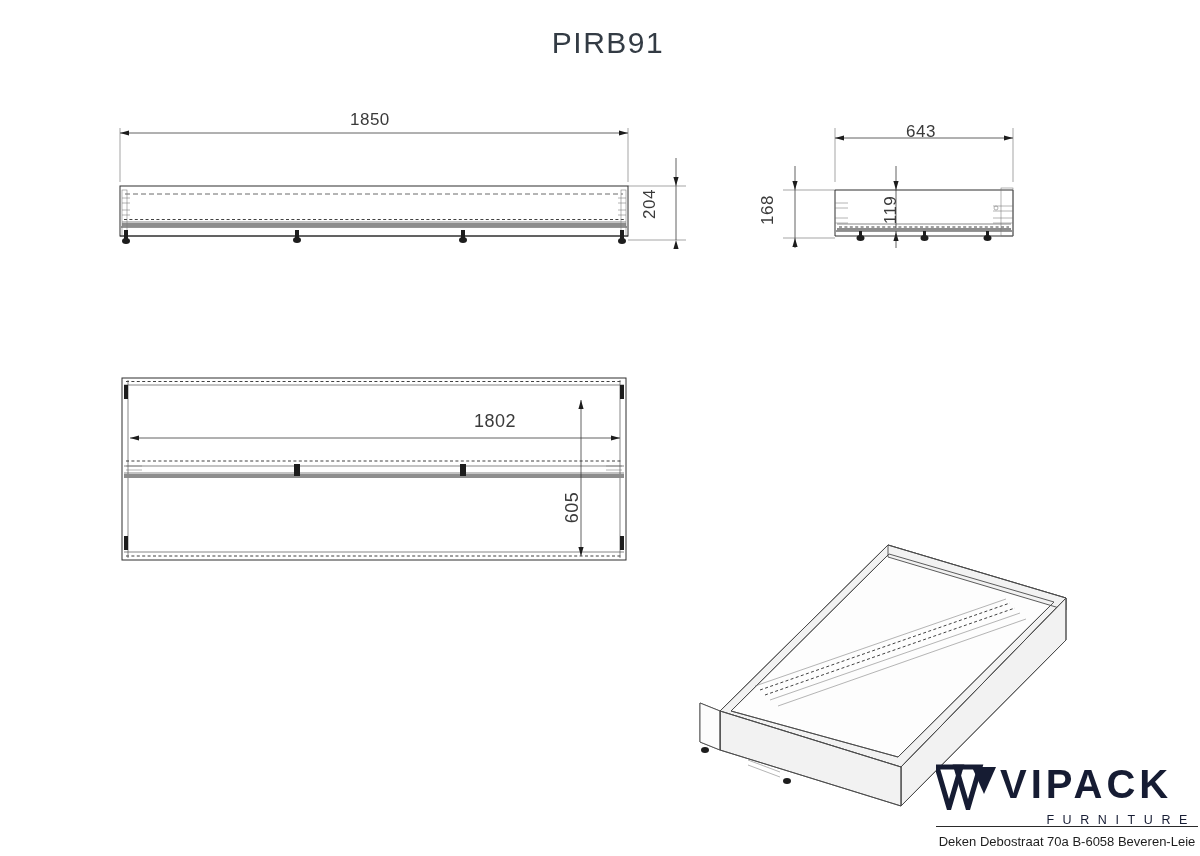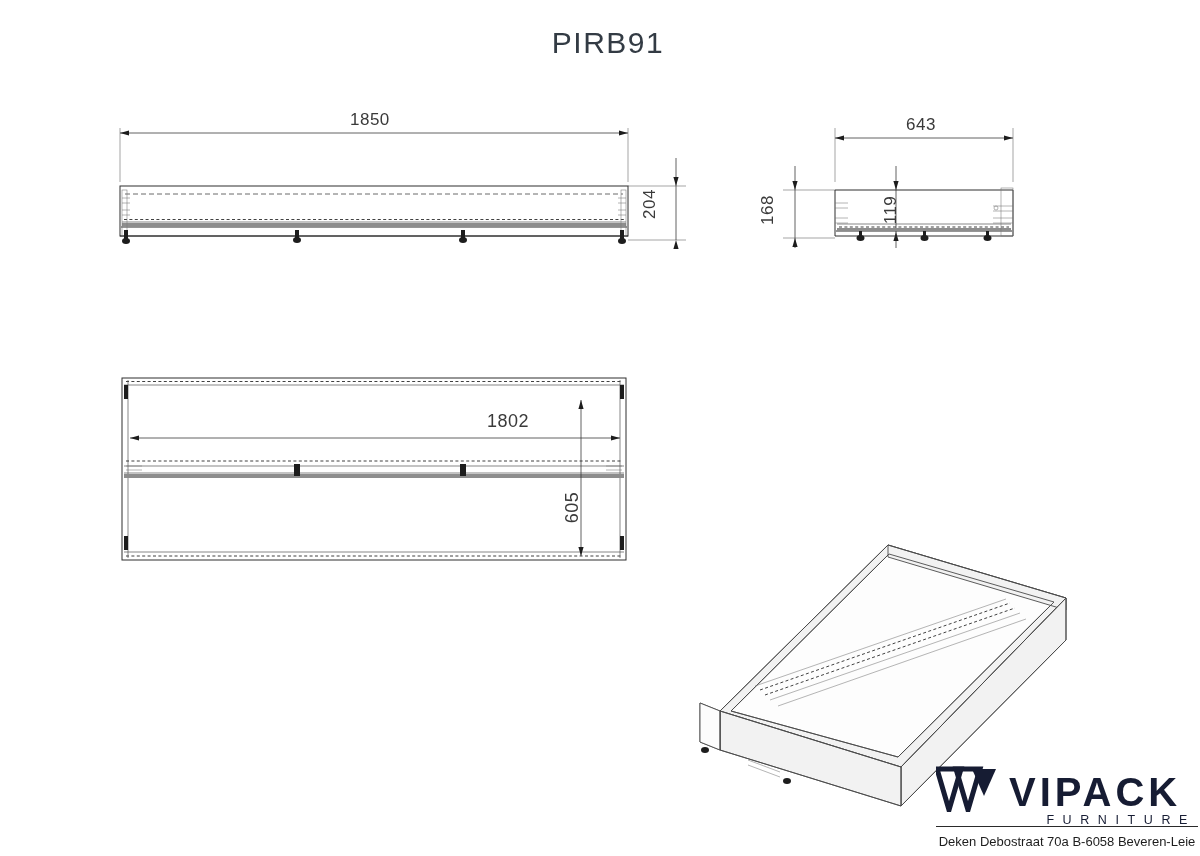--- a/index.html
+++ b/index.html
@@ -40,21 +40,21 @@
   .dimtxt{
     position:absolute;
     font-family:"Liberation Sans",sans-serif;
     font-size:17px;color:#3a3a3a;
     letter-spacing:.5px;white-space:nowrap;
   }
   .rot{transform:rotate(-90deg);transform-origin:50% 50%;}
   .logo-wrap{
     position:absolute;left:928px;top:764px;width:262px;height:86px;
   }
-  .logo-row{display:flex;align-items:flex-end;gap:11px;height:48px;}
+  .logo-row{display:flex;align-items:flex-start;gap:2px;height:48px;}
   .logo-word{
     font-size:40px;font-weight:700;letter-spacing:4px;
     color:#161c33;line-height:40px;font-family:"Liberation Sans",sans-serif;
   }
   .logo-sub{
     font-size:12.5px;font-weight:400;letter-spacing:8.6px;
     color:#161c33;text-align:right;margin-top:1px;padding-right:2px;
     font-family:"Liberation Sans",sans-serif;
   }
   .logo-addr{
@@ -259,27 +259,27 @@
         <path class="ln-hair" d="M740,765 L772,777"></path>
       </g>
     </g>
 
   </svg>
 
   <div class="dimtxt" style="left:342px;top:110px;">1850</div>
 
   <div class="dimtxt rot" style="left:627px;top:194px;">204</div>
 
-  <div class="dimtxt" style="left:898px;top:115px;">643</div>
+  <div class="dimtxt" style="left:898px;top:122px;">643</div>
 
   <div class="dimtxt rot" style="left:745px;top:200px;">168</div>
 
   <div class="dimtxt rot" style="left:869px;top:200px;">119</div>
 
-  <div class="dimtxt" style="left:479px;top:411px;font-size:18px;">1802</div>
+  <div class="dimtxt" style="left:466px;top:411px;font-size:18px;">1802</div>
 
   <div class="dimtxt rot" style="left:549px;top:497px;font-size:18px;">605</div>
 
   <div class="logo-wrap">
     <div class="logo-row">
       <svg width="62" height="46" viewBox="0 0 62 46">
         <path d="M1,3 L25,3 L13,44 Z" fill="none" stroke="#161c33" stroke-width="5" stroke-linejoin="miter"></path>
         <path d="M20,3 L44,3 L32,44 Z" fill="none" stroke="#161c33" stroke-width="5" stroke-linejoin="miter"></path>
         <path d="M36,3 L60,3 L48,30 Z" fill="#161c33"></path>
       </svg>

